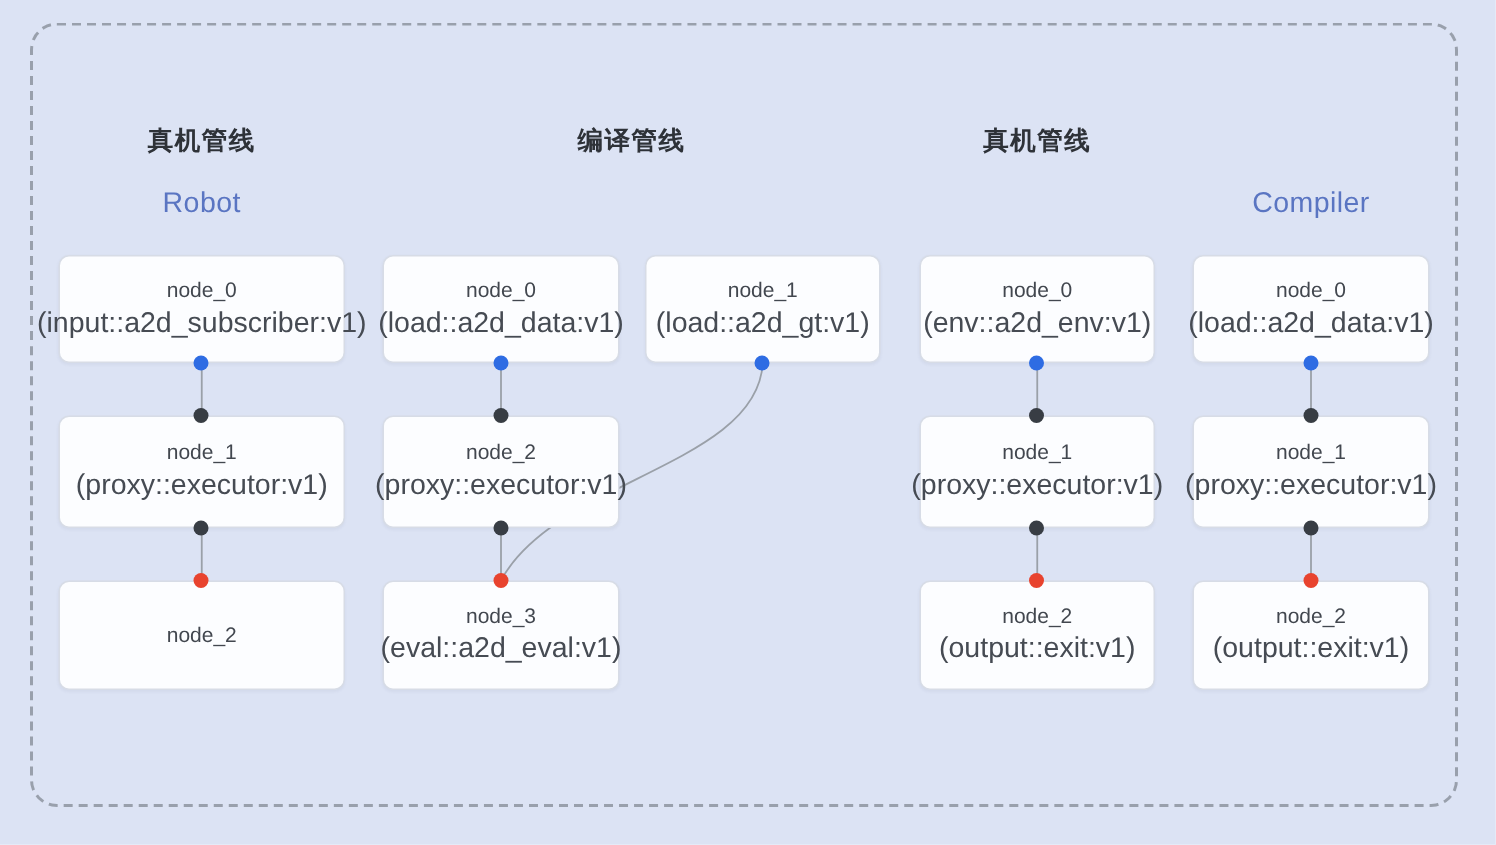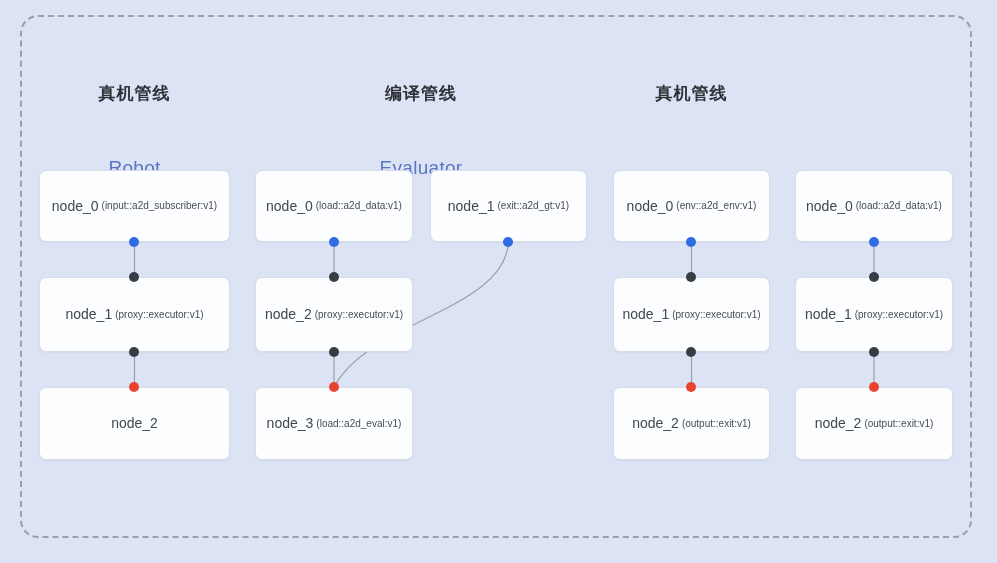--- a/index.html
+++ b/index.html
@@ -45,44 +45,44 @@
     font-size: 19px;
     font-weight: 400;
     color: #5a75c2;
     letter-spacing: 0.3px;
   }
   .hz1, .he1 { left: 39px;  width: 191px; }
   .hz2, .he2 { left: 255px; width: 332px; }
   .hz3, .he3 { left: 613px; width: 157px; }
   .hz4, .he4 { left: 795px; width: 158px; }
   .hz1, .hz2, .hz3, .hz4 { top: 82px; }
-  .he1, .he2, .he3, .he4 { top: 125px; margin-top: 32px; }
+  .he1, .he2, .he3, .he4 { top: 125px; }
 
   .node {
     position: absolute;
     background: #fcfdff;
     border: 1px solid #d7dce6;
     border-radius: 7px;
     box-shadow: 0 1px 2px rgba(60,70,100,0.06);
     display: flex;
-    flex-direction: row;
+    flex-direction: column;
     align-items: center;
     justify-content: center;
     gap: 3px;
     z-index: 2;
     box-sizing: border-box;
     text-align: center;
   }
   .node-title {
     font-size: 14px;
     color: #42474f;
     line-height: 1.2;
   }
   .node-subtitle {
-    font-size: 10px;
+    font-size: 19px;
     color: #464b53;
     line-height: 1.2;
   }
   
   .p1  { left: 39px;  width: 191px; }
   .p2  { left: 255px; width: 158px; }
   .p2b { left: 430px; width: 157px; }
   .p3  { left: 613px; width: 157px; }
   .p4  { left: 795px; width: 158px; }
   
@@ -118,50 +118,50 @@
       <path d="M691.5 242 L691.5 277"></path>
       <path d="M691.5 352 L691.5 387"></path>
       <path d="M874 242 L874 277"></path>
       <path d="M874 352 L874 387"></path>
     </g>
   </svg>
 
   <div class="hdr hdr-zh hz1">真机管线</div>
   <div class="hdr hdr-en he1">Robot</div>
   <div class="hdr hdr-zh hz2">编译管线</div>
-  <div class="hdr hdr-en he2">Evaluator</div>
   <div class="hdr hdr-zh hz3">真机管线</div>
+  <div class="hdr hdr-en he4">Compiler</div>
 
   <div class="node p1 r0">
     <div class="node-title">node_0</div>
     <div class="node-subtitle">(input::a2d_subscriber:v1)</div>
   </div>
   <div class="node p1 r1">
     <div class="node-title">node_1</div>
     <div class="node-subtitle">(proxy::executor:v1)</div>
   </div>
   <div class="node p1 r2">
     <div class="node-title">node_2</div>
   </div>
 
   <div class="node p2 r0">
     <div class="node-title">node_0</div>
     <div class="node-subtitle">(load::a2d_data:v1)</div>
   </div>
   <div class="node p2b r0">
     <div class="node-title">node_1</div>
-    <div class="node-subtitle">(exit::a2d_gt:v1)</div>
+    <div class="node-subtitle">(load::a2d_gt:v1)</div>
   </div>
   <div class="node p2 r1">
     <div class="node-title">node_2</div>
     <div class="node-subtitle">(proxy::executor:v1)</div>
   </div>
   <div class="node p2 r2">
     <div class="node-title">node_3</div>
-    <div class="node-subtitle">(load::a2d_eval:v1)</div>
+    <div class="node-subtitle">(eval::a2d_eval:v1)</div>
   </div>
 
   <div class="node p3 r0">
     <div class="node-title">node_0</div>
     <div class="node-subtitle">(env::a2d_env:v1)</div>
   </div>
   <div class="node p3 r1">
     <div class="node-title">node_1</div>
     <div class="node-subtitle">(proxy::executor:v1)</div>
   </div>

